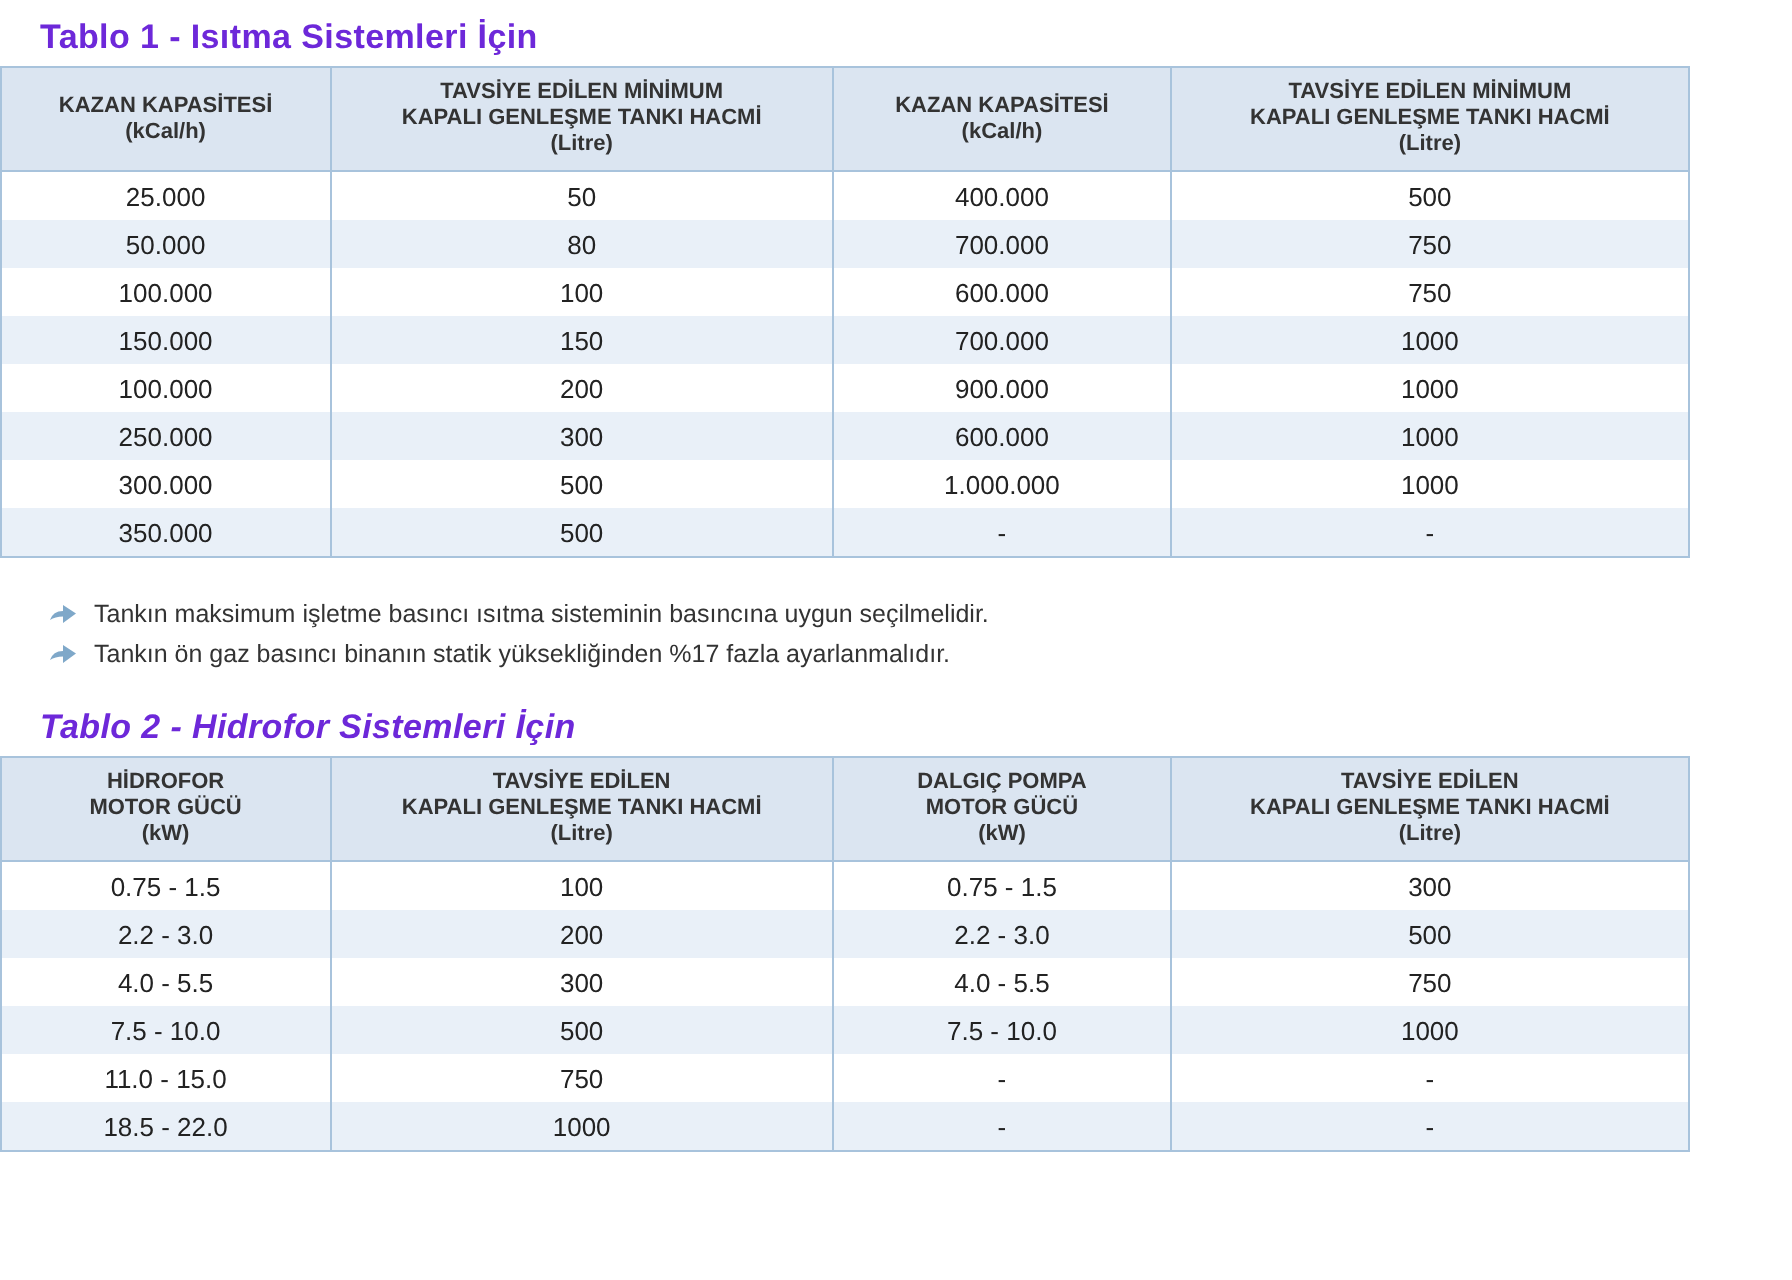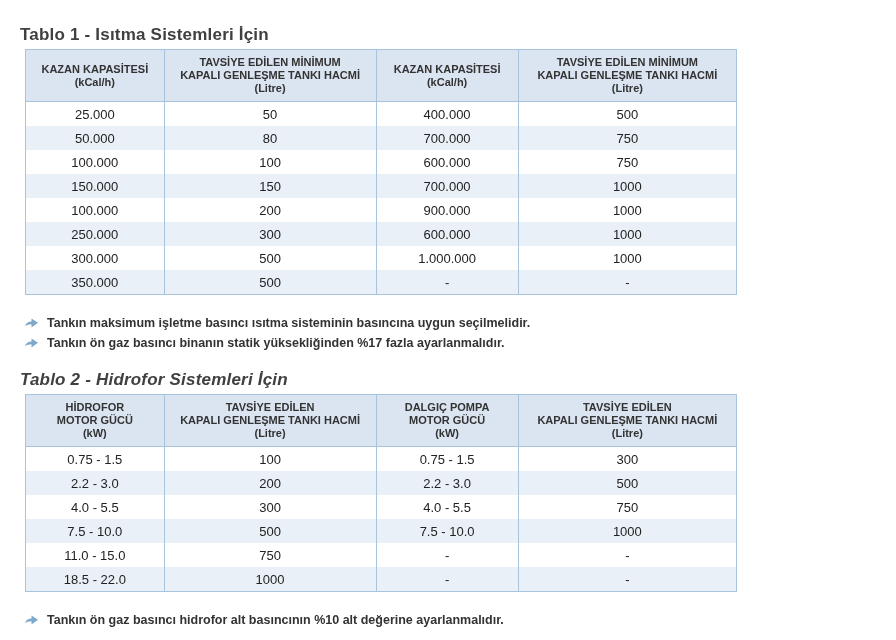--- a/index.html
+++ b/index.html
@@ -6,29 +6,28 @@
   body{
     width:896px;height:640px;overflow:hidden;
     font-family:"Liberation Sans","DejaVu Sans",sans-serif;
     color:#2a2a2a;
     box-sizing:border-box;
     padding-top:8px;
   }
   .table-title{
     font-size:17px;
     font-weight:bold;
-    color:#404040;
-    margin:16px 0 3px 20px;
+    color:#6d28d9;
+    margin:0 0 3px 20px;
     line-height:22px;
     letter-spacing:0.2px;
   }
   table.data-table{
     border-collapse:collapse;
-    margin-left:25px;
-    width:712px;
+    width:845px;
     table-layout:fixed;
   }
   table.data-table{border:1px solid #a8c3dc;}
   th{
     background:#dbe5f1;
     border:1px solid #a8c3dc;
     font-size:11px;
     font-weight:bold;
     color:#333333;
     line-height:13px;
@@ -46,21 +45,20 @@
     vertical-align:middle;
     height:24px;
     padding:0 4px;
     color:#222222;
   }
   tbody tr:nth-child(even) td{background:#e9f0f8;}
   .notes{
     margin:18px 0 0 25px;
     padding:0;
     list-style:none;
-    font-weight:bold;
   }
   .notes li{
     display:flex;
     align-items:flex-start;
     gap:9px;
     font-size:12.5px;
     line-height:20px;
     color:#333333;
   }
   .note-arrow{flex:0 0 auto;margin-top:5px;}
@@ -217,20 +215,14 @@
         </tr>
         <tr>
           <td>18.5 - 22.0</td>
           <td>1000</td>
           <td>-</td>
           <td>-</td>
         </tr>
       </tbody>
   </table>
   <ul class="notes">
-      <li>
-        <svg class="note-arrow" width="13" height="10" viewBox="0 0 13 10">
-          <path d="M0 8 Q1.5 3.5 6.5 3.5 L6.5 0.5 L13 4.8 L6.5 9.5 L6.5 6.2 Q2.5 6.2 0 8 Z" fill="#7fa8c9"></path>
-        </svg>
-        <span>Tankın ön gaz basıncı hidrofor alt basıncının %10 alt değerine ayarlanmalıdır.</span>
-      </li>
     </ul>
 </section>
 
 </body></html>

